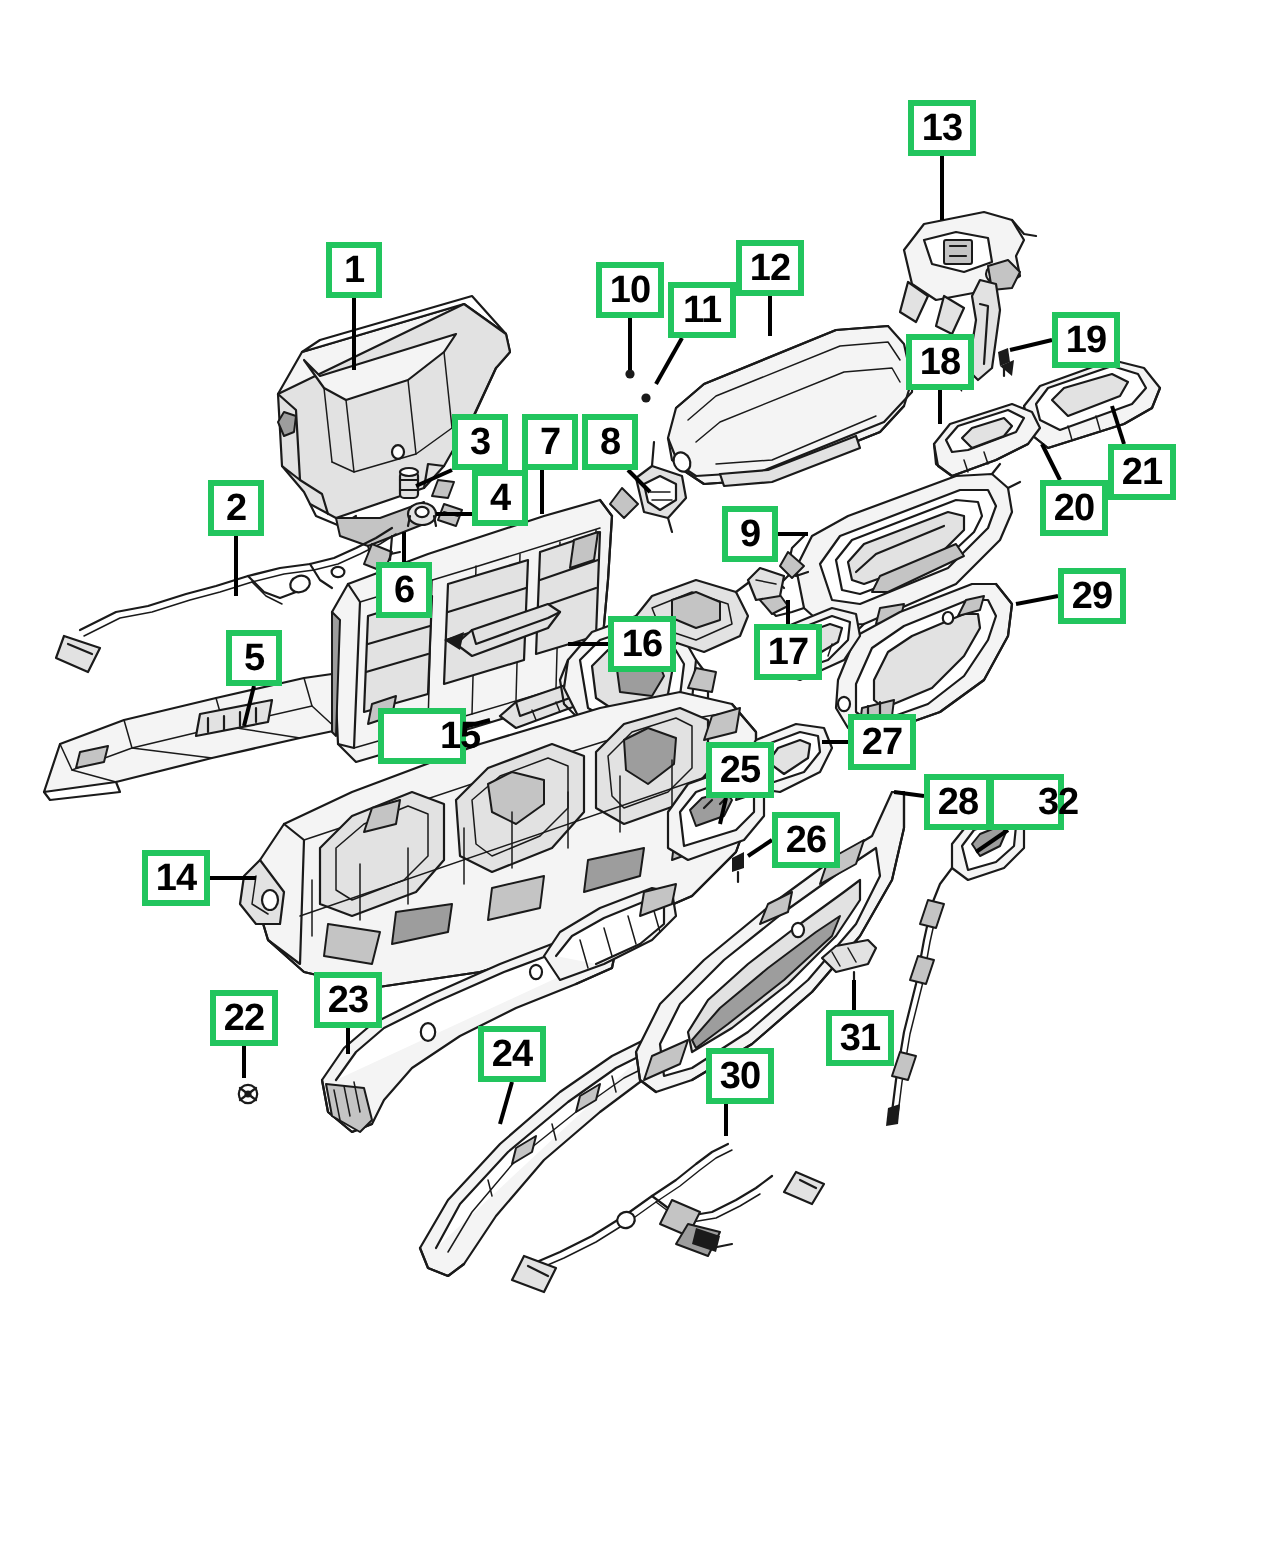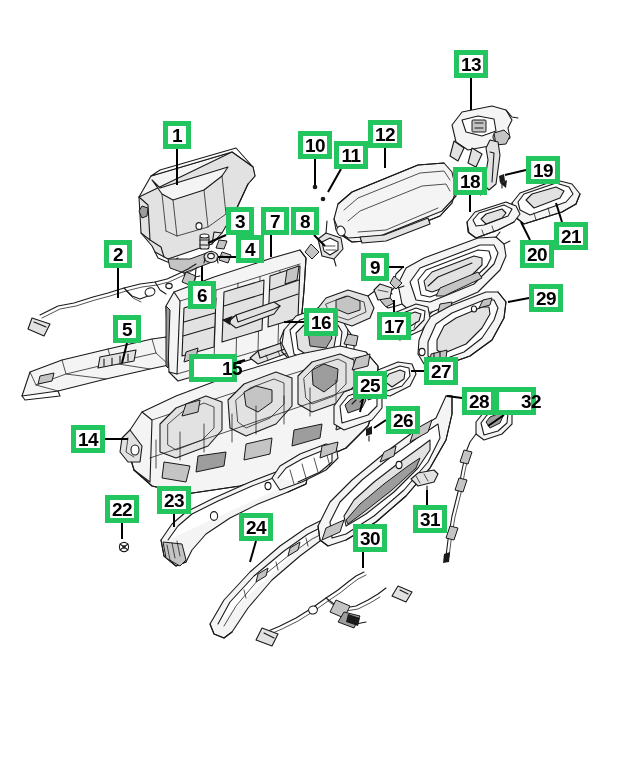--- a/index.html
+++ b/index.html
@@ -19,21 +19,21 @@
     position:absolute;
     left:0; top:0;
     width:640px;
     height:777px;
   }
   
   .callout{
     position:absolute;
     box-sizing:border-box;
     background:#ffffff;
-    border:5px solid #22c55e;
+    border:3px solid #22c55e;
     display:flex;
     align-items:center;
     justify-content:center;
     font-family:"Liberation Sans", sans-serif;
     font-weight:bold;
     color:#000000;
     line-height:1;
     letter-spacing:-0.5px;
     z-index:20;
   }

